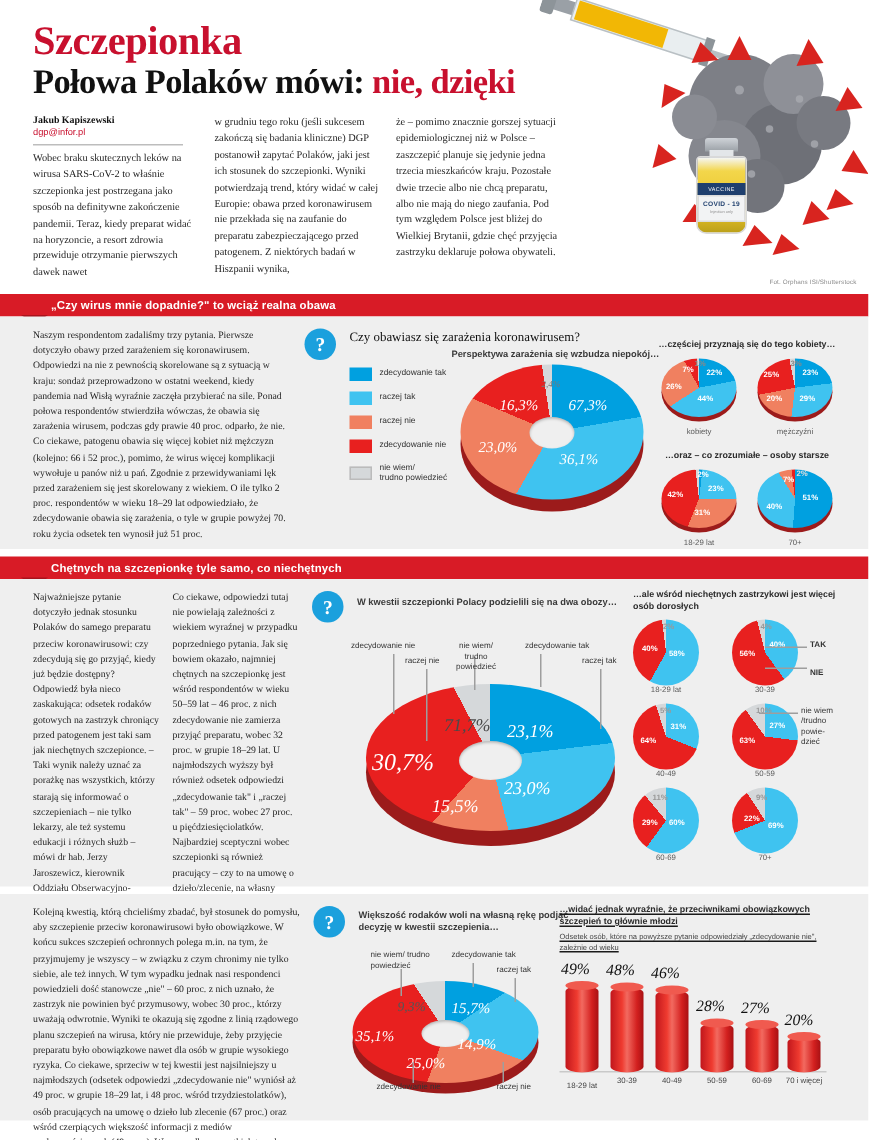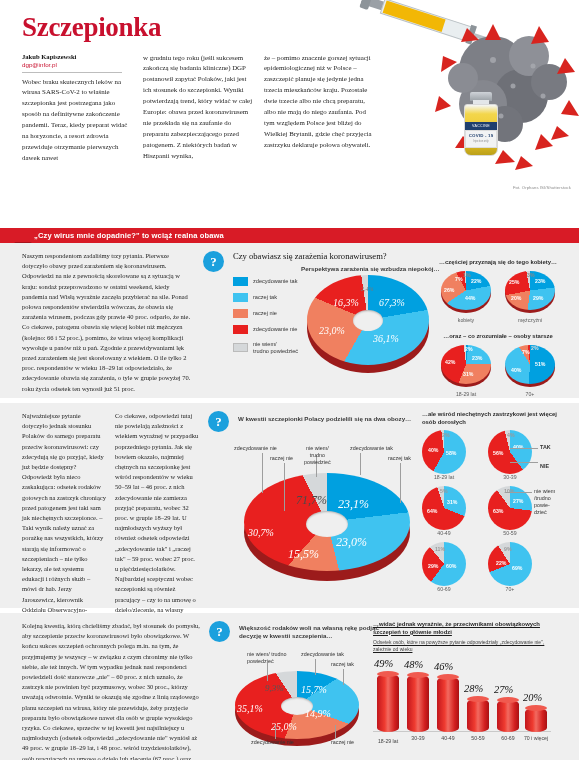--- a/index.html
+++ b/index.html
@@ -8,21 +8,21 @@
     width: 579px; height: 760px;
     background: #ffffff;
     font-family: "Liberation Sans", sans-serif;
     color: #1a1a1a;
     overflow: hidden;
     position: relative;
   }
   .page { position:relative; width:579px; height:760px; background:#fff; }
 
   
-  .header { position:relative; height:228px; padding:14px 16px 0 22px; overflow:hidden; }
+  .header { position:relative; height:196px; padding:14px 16px 0 22px; overflow:hidden; }
   .h-title { font-family:"Liberation Serif", serif; font-weight:bold; line-height:1.02; }
   .h-l1 { font-size:27px; color:#c8102e; letter-spacing:-0.3px; }
   .h-l2 { font-size:23px; color:#111; letter-spacing:-0.3px; margin-top:1px;}
   .h-l3 { font-size:23px; color:#111; letter-spacing:-0.4px; margin-top:1px;}
   .h-l3 .red { color:#c8102e; }
 
   .cols { display:flex; gap:11px; margin-top:11px; width:352px; }
   .col { width:110px; }
   .author { font-family:"Liberation Serif", serif; font-weight:bold; font-size:6.6px; color:#111; }
   .mail { font-size:6.2px; color:#c8102e; margin-top:1px; }
@@ -86,20 +86,21 @@
   .gap { height:5px; background:#fff; }
 </style>
 </head>
 <body>
 
 <div class="page">
 
   <div class="header">
     <div class="h-title">
       <div class="h-l1">Szczepionka</div>
+      <div class="h-l3"><span>Połowa Polaków mówi: </span><span class="red">nie, dzięki</span></div>
     </div>
 
     <div class="cols">
       <div class="col">
         <div class="author">Jakub Kapiszewski</div>
         <div class="mail">dgp@infor.pl</div>
         <div class="rule"></div>
         <div class="body-txt">Wobec braku skutecznych leków na wirusa SARS-CoV-2 to właśnie szczepionka jest postrzegana jako sposób na definitywne zakończenie pandemii. Teraz, kiedy preparat widać na horyzoncie, a resort zdrowia przewiduje otrzymanie pierwszych dawek nawet</div>
       </div>
       <div class="col">
@@ -293,20 +294,23 @@
               <div class="smalllbl" style="width:50px;margin-top:2px;">70+</div>
             </div>
           </div>
         </div>
       </div>
     </div>
   </div>
 
   <div class="gap"></div>
 
+  <div class="banner">
+    <div class="txt">Chętnych na szczepionkę tyle samo, co niechętnych</div>
+  </div>
   <div class="section" style="height:205px;">
     <div class="sec-inner">
       <div style="width:84px;" class="left-text">Najważniejsze pytanie dotyczyło jednak stosunku Polaków do samego preparatu przeciw koronawirusowi: czy zdecydują się go przyjąć, kiedy już będzie dostępny? Odpowiedź była nieco zaskakująca: odsetek rodaków gotowych na zastrzyk chroniący przed patogenem jest taki sam jak niechętnych szczepionce. – Taki wynik należy uznać za porażkę nas wszystkich, którzy starają się informować o szczepieniach – nie tylko lekarzy, ale też systemu edukacji i różnych służb – mówi dr hab. Jerzy Jaroszewicz, kierownik Oddziału Obserwacyjno-Zakaźnego i Hepatologii w Szpitalu Specjalistycznym nr 1 w Bytomiu. Lekarz zaznacza jednak, że pewna doza sceptycyzmu wśród respondentów jest zrozumiała, ponieważ mowa o preparacie, który powstaje w niezwykle przyspieszonym trybie – dodaje Jaroszewicz.</div>
       <div style="width:84px;" class="left-text">Co ciekawe, odpowiedzi tutaj nie powielają zależności z wiekiem wyraźnej w przypadku poprzedniego pytania. Jak się bowiem okazało, najmniej chętnych na szczepionkę jest wśród respondentów w wieku 50–59 lat – 46 proc. z nich zdecydowanie nie zamierza przyjąć preparatu, wobec 32 proc. w grupie 18–29 lat. U najmłodszych wyższy był również odsetek odpowiedzi „zdecydowanie tak" i „raczej tak" – 59 proc. wobec 27 proc. u pięćdziesięciolatków. Najbardziej sceptyczni wobec szczepionki są również pracujący – czy to na umowę o dzieło/zlecenie, na własny rachunek czy na etat. Odsetek odpowiedzi „zdecydowanie nie" wyniósł u nich kolejno: 47, 42 i 40 proc. W przypadku uczniów, studentów, emerytów oraz rencistów – poniżej 30 proc. Bardzo sceptycznie zapatrują się na szczepionkę również ci, którzy czerpią wiedzę na temat COVID-19.</div>
 
       <div class="qmark">?</div>
 
       <div style="width:330px;position:relative;">
         <div class="sub-title" style="margin-top:4px;">W kwestii szczepionki Polacy podzielili się na dwa obozy…</div>
 
@@ -332,21 +336,21 @@
                 #00a0e0 0deg 83.2deg,
                 #3fc3f0 83.2deg 166deg,
                 #f08060 166deg 221.8deg,
                 #e8201f 221.8deg 332.3deg,
                 #d5d8da 332.3deg 360deg);"></div>
             <div class="hole" style="left:62px;top:38px;width:42px;height:26px;"></div>
           </div>
           <span class="pv" style="left:94px;top:24px;font-size:12px;">23,1%</span>
           <span class="pv" style="left:92px;top:62px;font-size:12px;">23,0%</span>
           <span class="pv" style="left:44px;top:74px;font-size:12px;">15,5%</span>
-          <span class="pv" style="left:4px;top:54px;font-size:10px;">30,7%</span>
+          <span class="pv" style="left:4px;top:44px;font-size:16px;">30,7%</span>
           <span class="pv" style="left:52px;top:20px;font-size:12px;color:#4a4a4a;">71,7%</span>
         </div>
 
         <div style="position:absolute;left:184px;top:0;width:148px;">
           <div class="mini-title">…ale wśród niechętnych zastrzykowi jest więcej osób dorosłych</div>
 
           <div style="position:relative;margin-top:4px;">
 
             <div style="display:flex;gap:22px;">
               <div>

